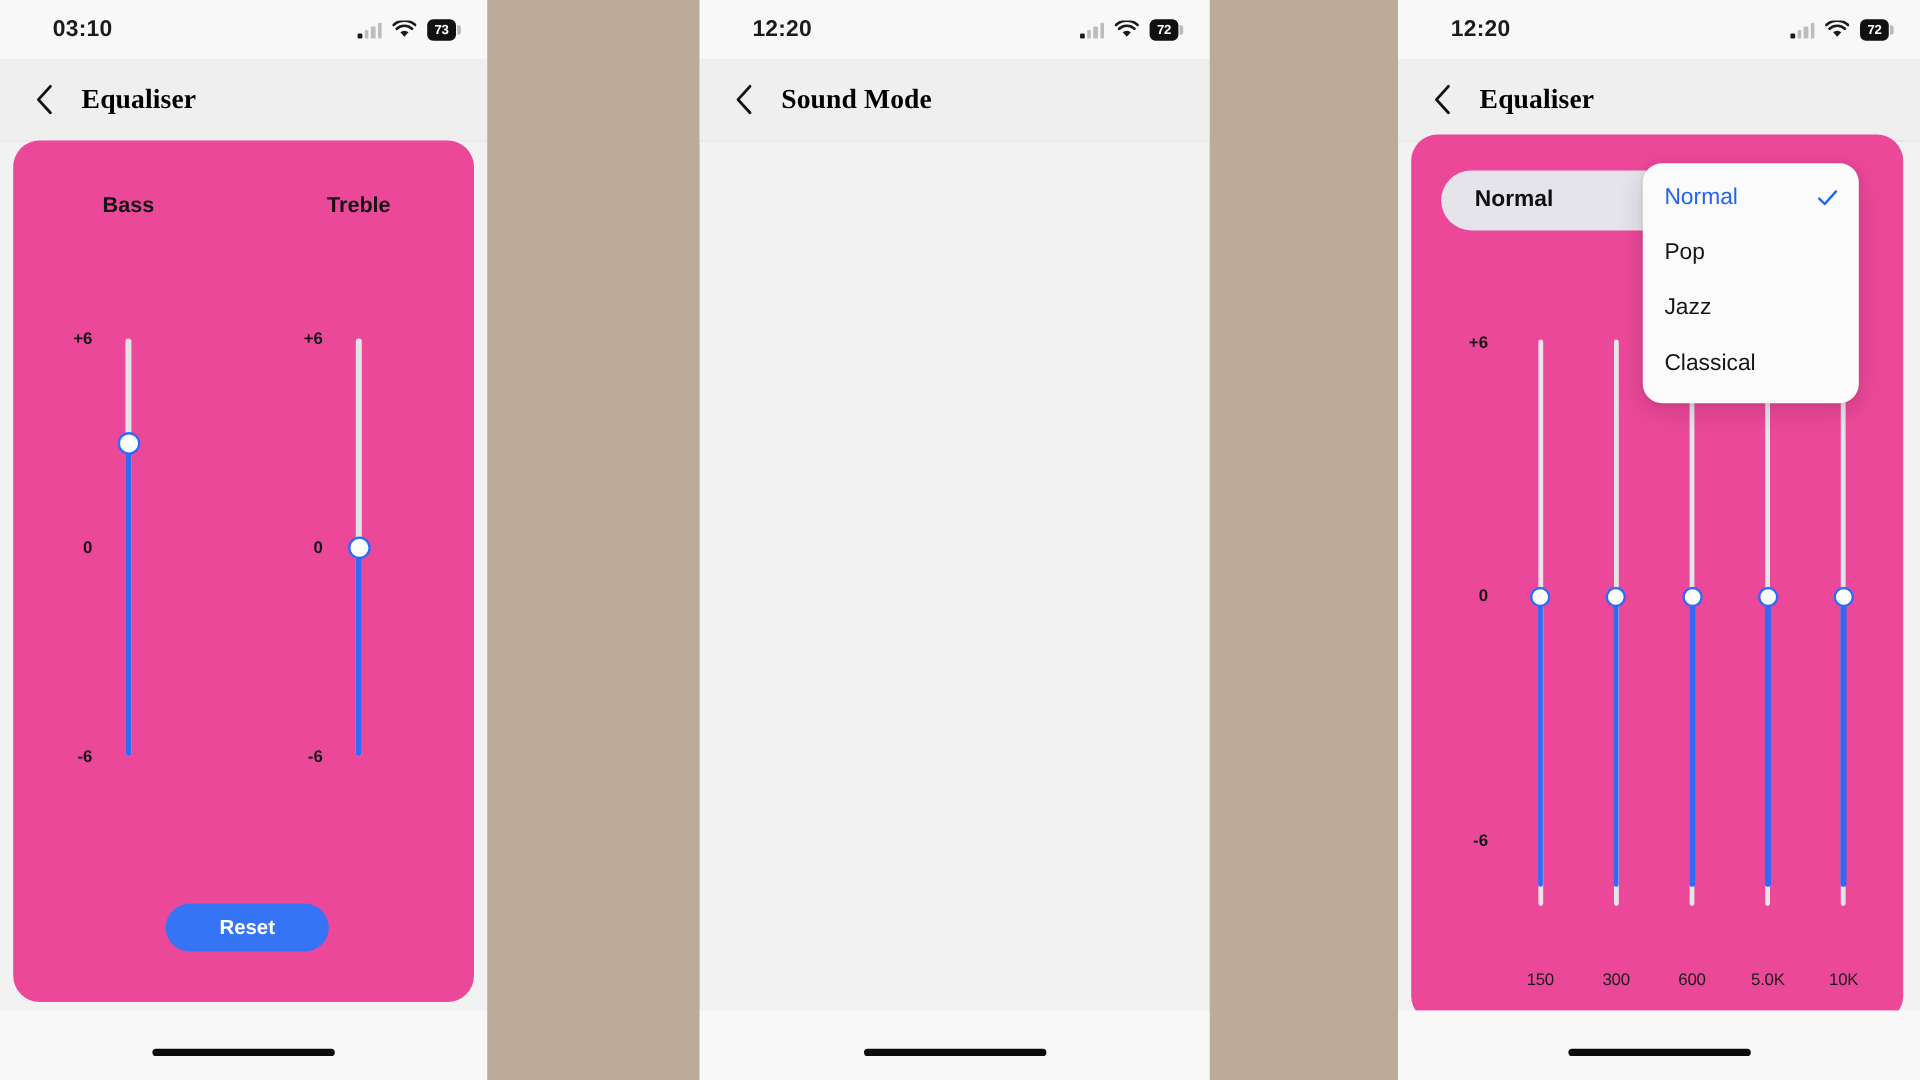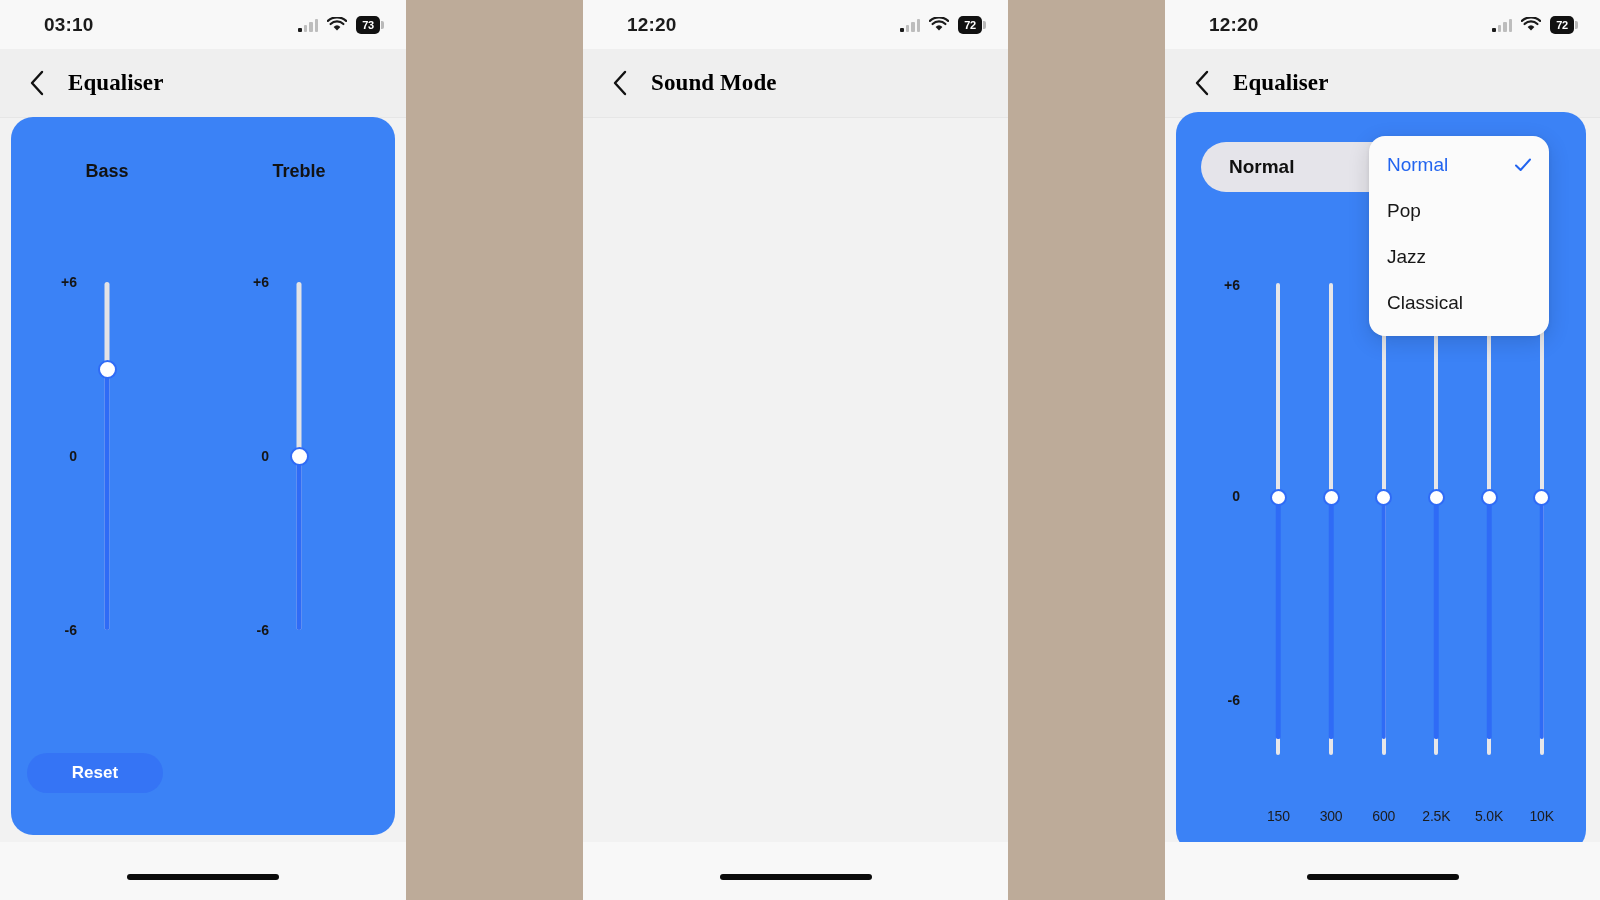--- a/index.html
+++ b/index.html
@@ -93,21 +93,21 @@
   .nav-title {
     font-size: 23px;
     font-weight: 700;
     color: #000000;
     letter-spacing: 0.1px;
     font-family: Liberation Serif, serif;
   }
 
   
   .card {
-    background: #3b82f6;
+    background: #ec4899;
     border-radius: 22px;
     position: relative;
   }
 
   
   #card-1 {
     position: absolute;
     left: 11px; top: 117px;
     width: 384px; height: 718px;
   }
@@ -156,22 +156,22 @@
   .tick2 {
     position: absolute;
     font-size: 14px;
     font-weight: 700;
     color: #151515;
     text-align: right;
     width: 40px;
   }
   .reset-wrap {
     position: absolute;
-    bottom: 42px; left: 16px; width: 100%;
-    display: flex; 
+    bottom: 42px; left: 3px; width: 100%;
+    display: flex; justify-content: center;
   }
   .reset-btn {
     background: #3574f5;
     color: #ffffff;
     border: none;
     border-radius: 22px;
     width: 136px; height: 40px;
     font-size: 17px;
     font-weight: 700;
     font-family: "Liberation Sans", sans-serif;
@@ -530,26 +530,20 @@
           <div class="eq7-col">
             <div class="track7"></div>
             <div class="fill7" style="top:230px;height:242px;"></div>
             <div class="knob7" style="top:222px;"></div>
             <div class="freq-label">600</div>
           </div>
           <div class="eq7-col">
             <div class="track7"></div>
             <div class="fill7" style="top:230px;height:242px;"></div>
             <div class="knob7" style="top:222px;"></div>
-            <div class="freq-label">2.5K</div>
-          </div>
-          <div class="eq7-col">
-            <div class="track7"></div>
-            <div class="fill7" style="top:230px;height:242px;"></div>
-            <div class="knob7" style="top:222px;"></div>
             <div class="freq-label">5.0K</div>
           </div>
           <div class="eq7-col">
             <div class="track7"></div>
             <div class="fill7" style="top:230px;height:242px;"></div>
             <div class="knob7" style="top:222px;"></div>
             <div class="freq-label">10K</div>
           </div>
         </div>
       </div>

